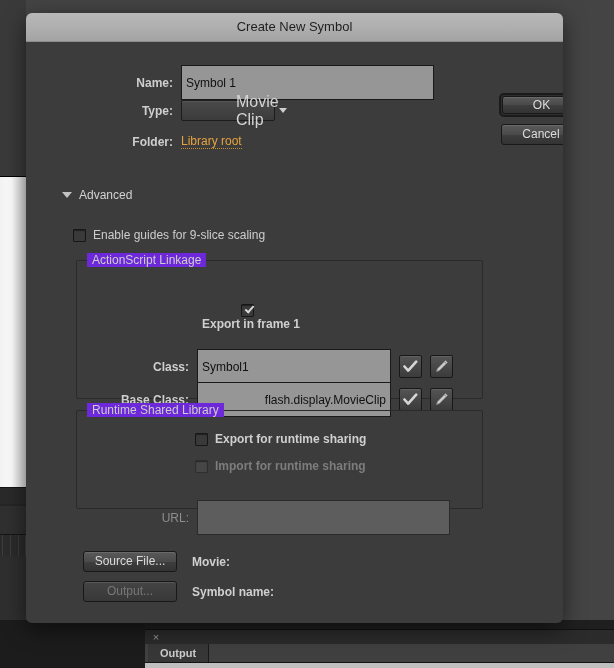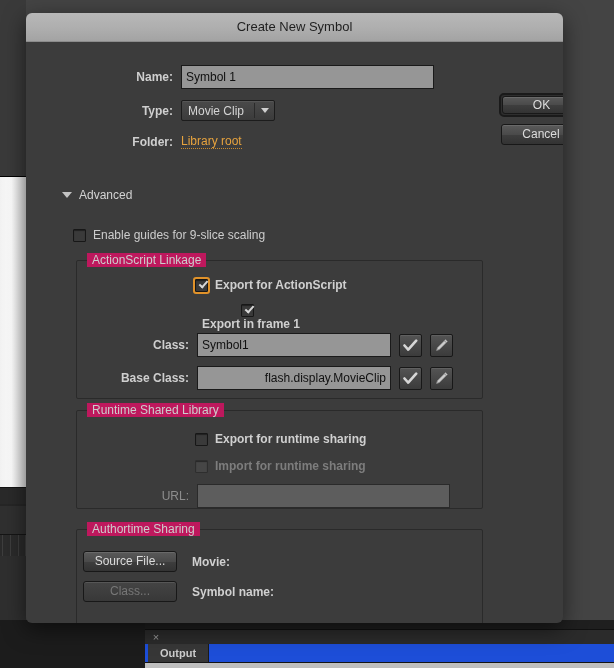--- a/index.html
+++ b/index.html
@@ -44,21 +44,21 @@
   
   #output-panel{
     position:absolute;left:145px;top:629px;width:469px;height:39px;
     background:#2b2b2b;border-top:1px solid #111;
   }
   #output-closebar{position:absolute;left:0;top:0;width:469px;height:14px;background:#2b2b2b;}
   #output-close{
     position:absolute;left:4px;top:0px;width:14px;height:14px;
     font-size:11px;line-height:14px;text-align:center;color:#9a9a9a;cursor:pointer;
   }
-  #output-tabs{position:absolute;left:0;top:14px;width:469px;height:18px;background:#1d4ed8;border-bottom:1px solid #141414;}
+  #output-tabs{position:absolute;left:0;top:14px;width:469px;height:18px;background:#404040;border-bottom:1px solid #141414;}
   #output-tab{
     position:absolute;left:3px;top:0;height:18px;padding:0 12px;
     background:#373737;color:#cccccc;font-size:11px;font-weight:bold;line-height:18px;
     border-right:1px solid #1a1a1a;
   }
   #output-body{position:absolute;left:0;top:33px;width:469px;height:6px;background:#bfbfbf;}
 
   
   #dialog{
     position:absolute;left:26px;top:13px;width:537px;height:610px;
@@ -80,39 +80,39 @@
   #dialog-body{position:relative;height:582px;}
 
   
   .row{position:absolute;display:flex;align-items:center;}
   .lbl{
     text-align:right;color:#cfcfcf;font-size:12px;font-weight:bold;
   }
   .tfield{
     background:#969696;border:1px solid #1a1a1a;
     color:#101010;font-size:12px;
-    padding:2px 4px;box-sizing:border-box;height:24px;line-height:15px;
+    padding:2px 4px;box-sizing:border-box;height:35px;line-height:15px;
     font-family:"Liberation Sans", sans-serif;
   }
   .tfield.disabled{background:#5d5d5d;border-color:#2a2a2a;color:#8d8d8d;}
 
   #row-name{left:0;top:23px;width:500px;}
   #row-name .lbl{width:147px;}
   #row-name .tfield{margin-left:8px;width:253px;}
 
   #row-type{left:0;top:58px;width:500px;}
   #row-type .lbl{width:147px;}
   #select-type{
     margin-left:8px;width:94px;height:21px;
     background:linear-gradient(to bottom,#4a4a4a,#3b3b3b);
     border:1px solid #1c1c1c;border-radius:2px;
     display:flex;align-items:center;box-sizing:border-box;
     box-shadow:inset 0 1px 0 rgba(255,255,255,.07);
   }
-  #select-type .sel-val{flex:1;padding-left:6px;color:#d4d4d4;font-size:12px;}
+  #select-type .sel-val{flex:1;padding-left:6px;color:#d4d4d4;font-size:16px;margin-left:48px;}
   #select-type .sel-div{width:1px;height:15px;background:#2a2a2a;}
   #select-type .sel-arrow{
     width:19px;height:19px;display:flex;align-items:center;justify-content:center;
   }
   .caret-down{
     width:0;height:0;border-left:4px solid transparent;border-right:4px solid transparent;
     border-top:5px solid #cfcfcf;
   }
 
   #row-folder{left:0;top:92px;width:500px;}
@@ -172,32 +172,32 @@
 
   #cb-9slice-row{left:47px;top:186px;}
   #cb-9slice-row .cbtext{font-weight:normal;color:#cdcdcd;}
 
   
   .group{
     position:absolute;border:1px solid #2a2a2a;border-radius:2px;
     background:transparent;
   }
   .group > .grp-title{
-    position:absolute;top:-8px;left:10px;padding:0 5px;background:#be185d;
+    position:absolute;top:-8px;left:10px;padding:0 5px;background:#6d28d9;
     font-size:12px;color:#cdcdcd;white-space:nowrap;
   }
   #grp-as{left:50px;top:218px;width:405px;height:137px;}
   #grp-rsl{left:50px;top:368px;width:405px;height:97px;}
   #grp-auth{left:50px;top:487px;width:405px;height:104px;}
 
   
   #cb-export-as{left:169px;top:236px;}
   #cb-export-frame1{left:169px;top:262px;flex-direction:column;}
 
-  .fieldrow{position:absolute;display:flex;align-items:center;}
+  .fieldrow{position:absolute;display:flex;align-items:center;margin-top:16px;}
   .fieldrow .flbl{text-align:right;font-size:12px;color:#cfcfcf;font-weight:bold;}
   #row-class{left:60px;top:291px;}
   #row-class .flbl{width:103px;}
   #row-class .tfield{margin-left:8px;width:194px;}
   #row-baseclass{left:60px;top:324px;}
   #row-baseclass .flbl{width:103px;}
   #row-baseclass .tfield{margin-left:8px;width:194px;text-align:right;}
 
   .iconbtn{
     width:23px;height:23px;margin-left:8px;box-sizing:border-box;
@@ -301,26 +301,20 @@
 
     <div class="cbrow" id="cb-9slice-row">
       <span class="cb"></span>
       <span class="cbtext">Enable guides for 9-slice scaling</span>
     </div>
 
     <div class="group" id="grp-as">
       <span class="grp-title">ActionScript Linkage</span>
     </div>
 
-    <div class="cbrow" id="cb-export-as">
-      <span class="cb focus">
-          <span class="tick"></span>
-        </span>
-      <span class="cbtext">Export for ActionScript</span>
-    </div>
 
     <div class="cbrow" id="cb-export-frame1">
       <span class="cb">
           <span class="tick"></span>
         </span>
       <span class="cbtext">Export in frame 1</span>
     </div>
 
     <div class="fieldrow" id="row-class">
       <span class="flbl">Class:</span>
@@ -366,24 +360,21 @@
     <div class="cbrow" id="cb-export-runtime">
       <span class="cb"></span>
       <span class="cbtext">Export for runtime sharing</span>
     </div>
 
     <div class="fieldrow" id="row-url">
       <span class="flbl">URL:</span>
       <input class="tfield disabled" type="text" disabled="" value="" style="">
     </div>
 
-    <div class="group" id="grp-auth">
-      <span class="grp-title">Authortime Sharing</span>
-    </div>
 
     <div class="btn" id="btn-source-file">Source File...</div>
-    <div class="btn disabled" id="btn-symbol">Class...</div>
+    <div class="btn disabled" id="btn-symbol">Output...</div>
     <div id="lbl-file">Movie:</div>
     <div id="lbl-symbolname">Symbol name:</div>
 
 
   </div>
 </div>
 
 </body></html>

